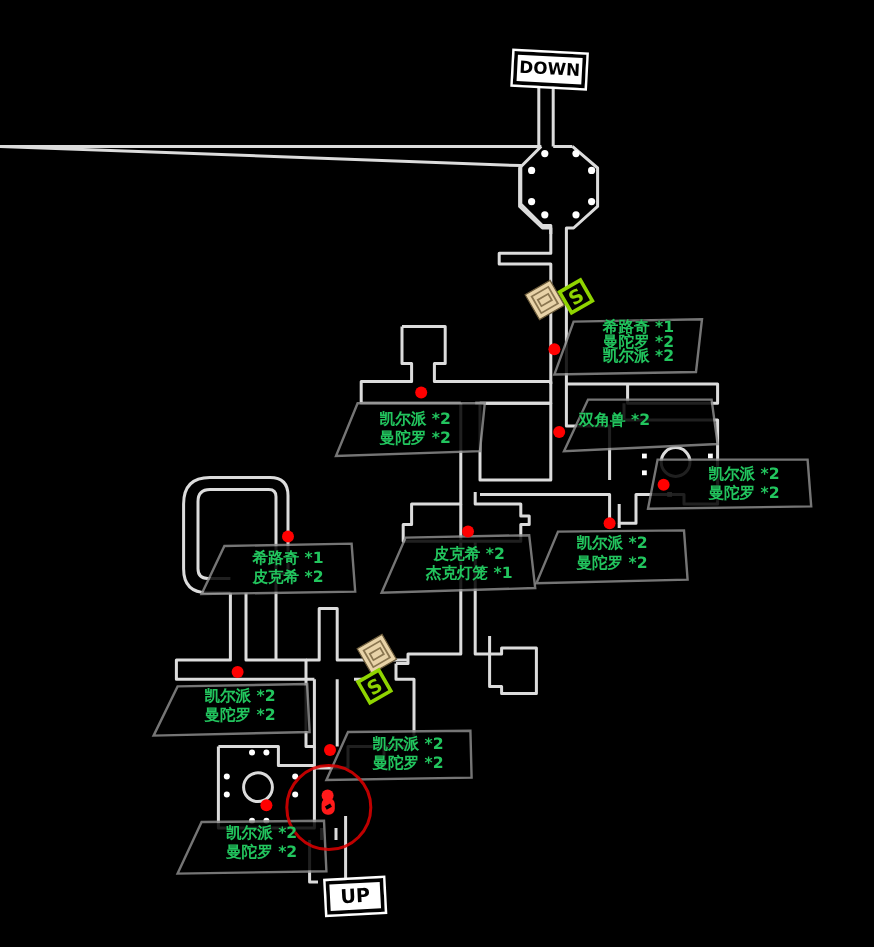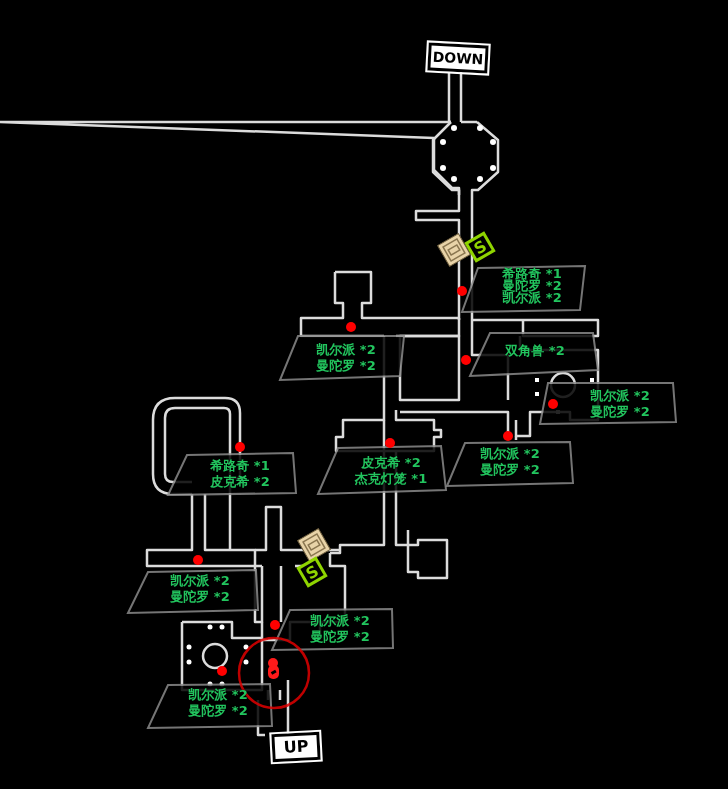--- a/index.html
+++ b/index.html
@@ -144,21 +144,21 @@
 
 <div class="lbl" style="left:492px;top:268px;width:80px;line-height:12px;">
   <div>希路奇 *1</div>
   <div>曼陀罗 *2</div>
   <div>凯尔派 *2</div>
 </div>
 <div class="lbl" style="left:306px;top:342px;width:80px;line-height:16px;">
   <div>凯尔派 *2</div>
   <div>曼陀罗 *2</div>
 </div>
-<div class="lbl" style="left:495px;top:344px;width:80px;">
+<div class="lbl" style="left:472px;top:344px;width:80px;">
   <div>双角兽 *2</div>
 </div>
 <div class="lbl" style="left:580px;top:388px;width:80px;line-height:16px;">
   <div>凯尔派 *2</div>
   <div>曼陀罗 *2</div>
 </div>
 <div class="lbl" style="left:200px;top:458px;width:80px;line-height:16px;">
   <div>希路奇 *1</div>
   <div>皮克希 *2</div>
 </div>

